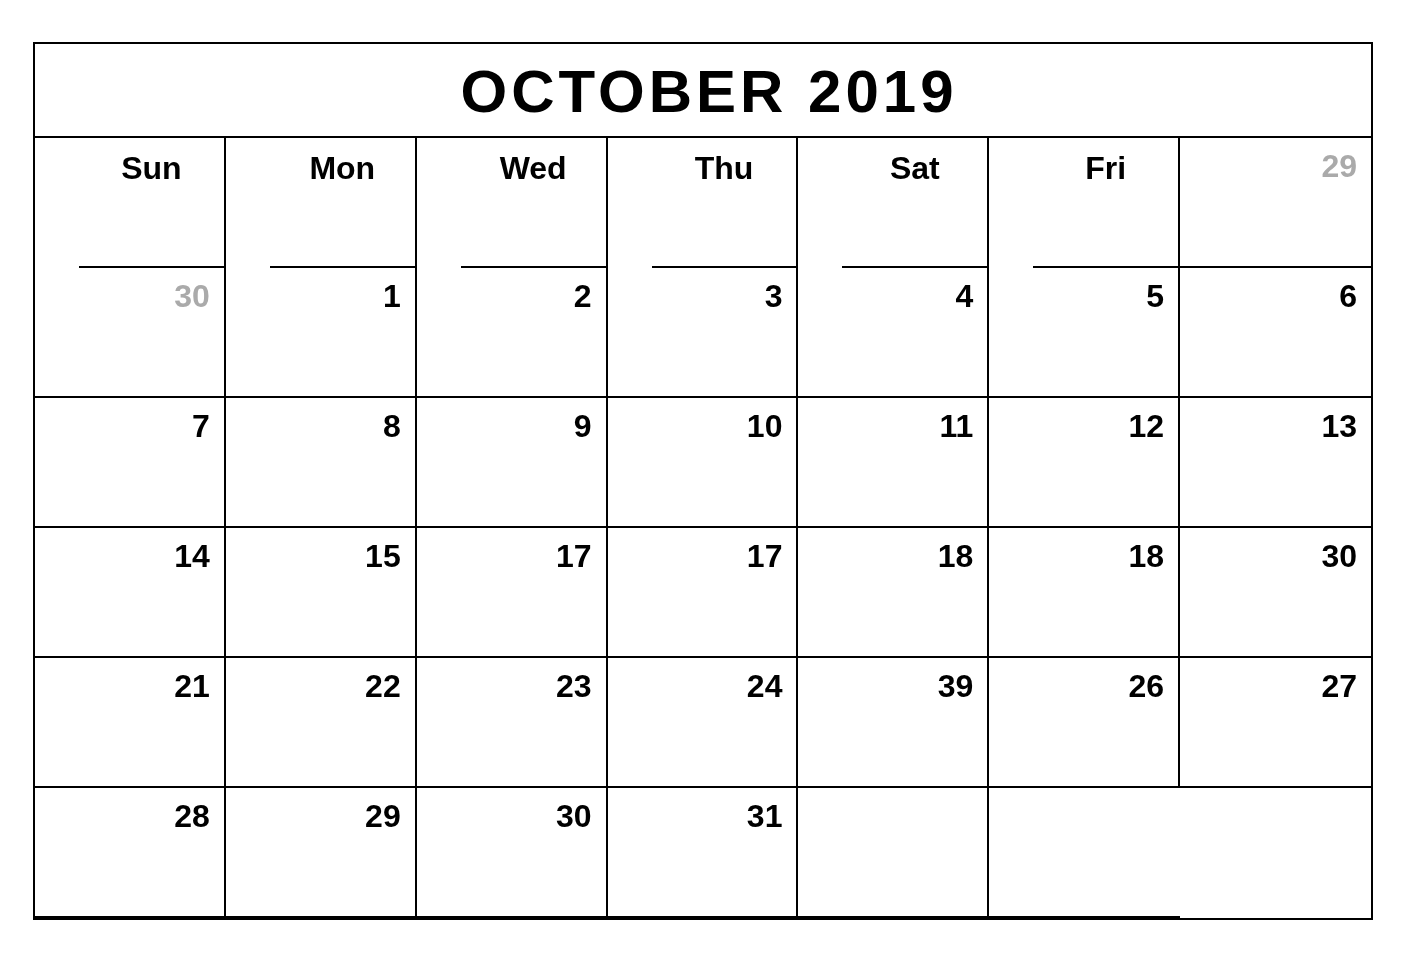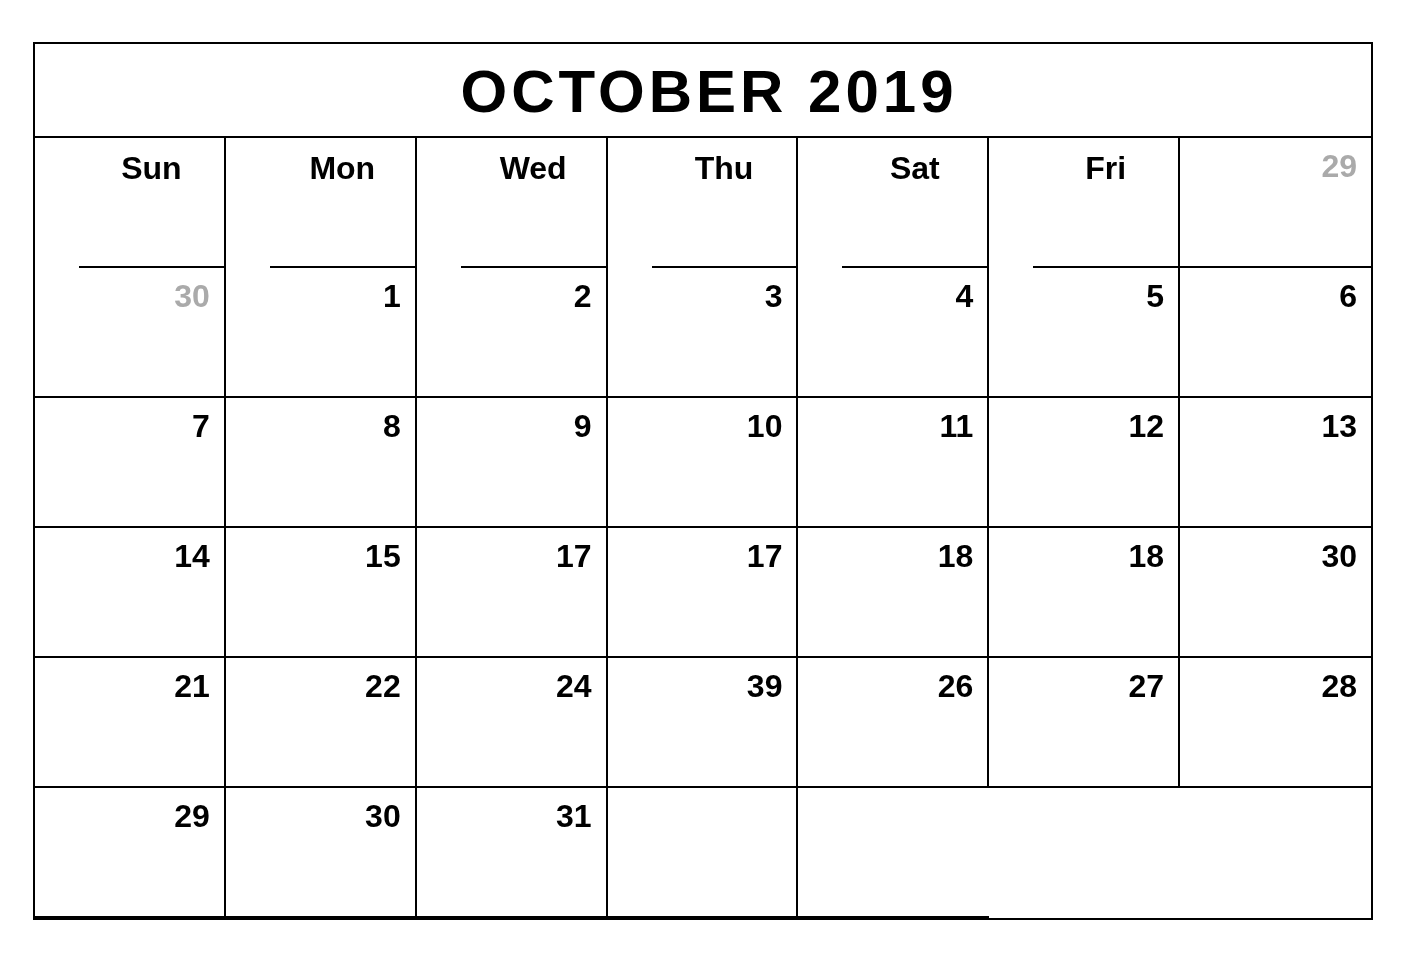--- a/index.html
+++ b/index.html
@@ -170,20 +170,23 @@
       <div class="day-cell">
         <span class="day-number">30</span>
       </div>
       <div class="day-cell">
         <span class="day-number">21</span>
       </div>
       <div class="day-cell">
         <span class="day-number">22</span>
       </div>
       <div class="day-cell">
+        <span class="day-number">23</span>
+      </div>
+      <div class="day-cell">
         <span class="day-number">24</span>
       </div>
       <div class="day-cell">
         <span class="day-number">39</span>
       </div>
       <div class="day-cell">
         <span class="day-number">26</span>
       </div>
       <div class="day-cell last-row">
         <span class="day-number">27</span>

